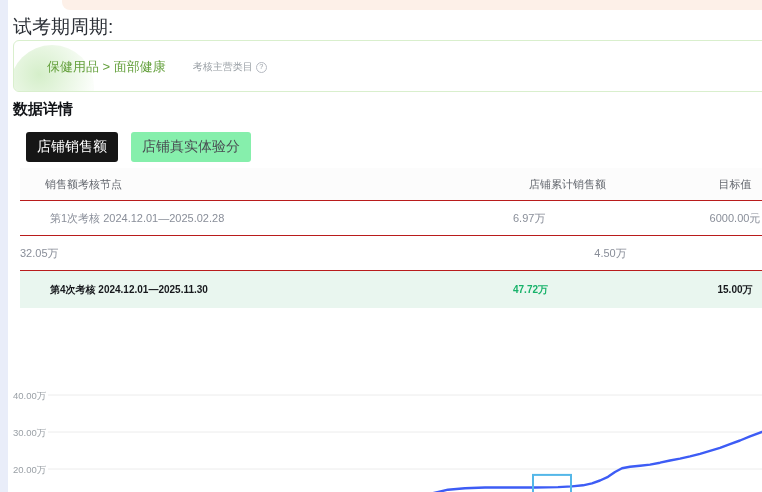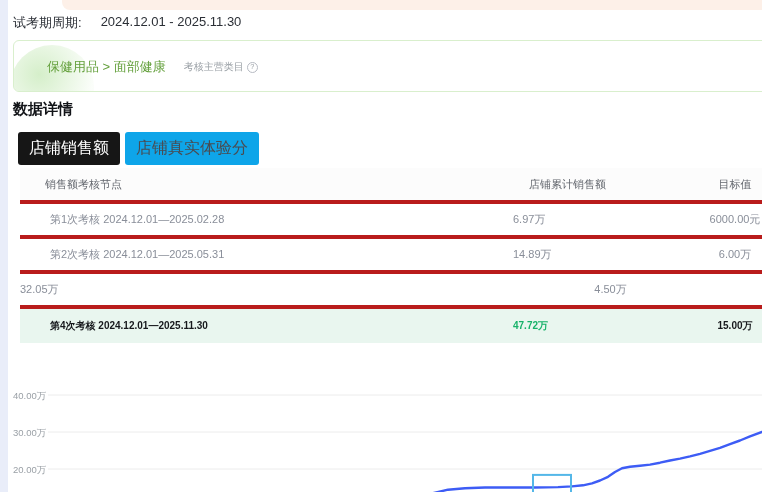--- a/index.html
+++ b/index.html
@@ -4,71 +4,70 @@
 <style>
   * { margin:0; padding:0; box-sizing:border-box; }
   html,body { width:762px; height:492px; }
   body {
     position:relative; overflow:hidden; background:#ffffff;
     font-family:"Liberation Sans", sans-serif; color:#2b2f36;
   }
   .left-strip { position:absolute; left:0; top:0; width:8px; height:492px; background:#e9edf9; }
   .top-banner { position:absolute; left:62px; right:0; top:0; height:10px; background:#fdf0e8; border-radius:0 0 0 8px; }
 
-  .period-row { position:absolute; left:13px; top:14px; display:flex; gap:19px; font-size:13px; color:#2b2f36; }
+  .period-row { position:absolute; left:13px; top:14px; display:flex; gap:0; font-size:19px; color:#2b2f36; }
 
   .category-card {
     position:absolute; left:13px; top:40px; width:760px; height:52px;
     background:#ffffff; border:1px solid #d9efcd; border-radius:6px; overflow:hidden;
   }
   .cat-blob {
     position:absolute; left:-4px; top:4px; width:84px; height:84px; border-radius:50%;
     background:radial-gradient(circle at 35% 35%, rgba(150,214,122,0.40), rgba(150,214,122,0.04) 70%);
   }
-  .cat-line { position:absolute; left:33px; top:17px; display:flex; align-items:center; gap:18px; }
+  .cat-line { position:absolute; left:33px; top:17px; display:flex; align-items:center; gap:27px; }
   .cat-breadcrumb { font-size:13px; color:#64a03c; }
   .cat-hint { font-size:10px; color:#9aa0a6; display:flex; align-items:center; gap:3px;font-family:Liberation Mono, monospace; }
   .help-circle {
     display:inline-flex; width:11px; height:11px; border:1px solid #b6bac2; border-radius:50%;
     align-items:center; justify-content:center; font-size:7px; color:#9aa0a6;
   }
 
   .section-row { position:absolute; left:13px; top:100px; display:flex; align-items:baseline; gap:7px;font-family:Liberation Mono, monospace; }
   .section-title { font-size:15px; font-weight:700; color:#121418; }
   .section-note { font-size:10.5px; color:#9aa0a6; }
 
   .tabs { position:absolute; left:18px; top:132px; display:flex; gap:5px; }
-  .tab { font-size:16px; padding:6px 11px; border-radius:3px; cursor:pointer; }
+  .tab { font-size:14px; padding:6px 11px; border-radius:3px; cursor:pointer;margin-left:8px; }
   .tab.active { background:#161616; color:#ffffff; }
-  .tab.inactive { background:#0ea5e9; color:#494c52; }
+  .tab.inactive { background:#86efac; color:#494c52; }
 
   .table { position:absolute; left:20px; top:168px; width:742px; font-size:11px; }
   .trow { display:grid; grid-template-columns:493px 195px 54px; align-items:center; }
   .thead { height:32px; background:#fcfcfc; color:#63676e; }
   .thead .c1 { padding-left:25px; }
   .thead .c2 { padding-left:16px; }
-  .tbody-row { height:35px; color:#898e99; border-top:4px solid #b91c1c; }
+  .tbody-row { height:35px; color:#898e99; border-top:1px solid #b91c1c; }
   .tbody-row .c1 { padding-left:30px; }
   .c2 { text-align:left; }
   .c3 { text-align:center; white-space:nowrap; }
   .tbody-row.highlight { height:38px; background:#e9f6ef; color:#16181c; font-weight:700; font-size:10px; }
   .tbody-row.highlight .c2 { color:#17b26a; }
 
   #chart-svg { position:absolute; left:0; top:360px; width:762px; height:132px; }
   .ytick { font-size:9.5px; fill:#9aa0a6; font-family:"Liberation Sans", sans-serif; }
 </style>
 </head>
 <body>
 
 <div class="left-strip"></div>
 <div class="top-banner"></div>
 
 <div class="period-row">
   <span>试考期周期:</span>
-  <span>2024.12.01 - 2025.11.30</span>
 </div>
 
 <div class="category-card">
   <div class="cat-blob"></div>
   <div class="cat-line">
     <span class="cat-breadcrumb">保健用品 &gt; 面部健康</span>
     <span class="cat-hint">
       <span>考核主营类目</span>
       <span class="help-circle">?</span>
     </span>
@@ -89,25 +88,20 @@
     <div class="c1">销售额考核节点</div>
     <div class="c2">店铺累计销售额</div>
     <div class="c3">目标值</div>
   </div>
   <div class="trow tbody-row">
     <div class="c1">第1次考核 2024.12.01—2025.02.28</div>
     <div class="c2">6.97万</div>
     <div class="c3">6000.00元</div>
   </div>
   <div class="trow tbody-row">
-    <div class="c1">第2次考核 2024.12.01—2025.05.31</div>
-    <div class="c2">14.89万</div>
-    <div class="c3">6.00万</div>
-  </div>
-  <div class="trow tbody-row">
     <div class="c2">32.05万</div>
     <div class="c3">4.50万</div>
   </div>
   <div class="trow tbody-row highlight">
     <div class="c1">第4次考核 2024.12.01—2025.11.30</div>
     <div class="c2">47.72万</div>
     <div class="c3">15.00万</div>
   </div>
 </div>
 

